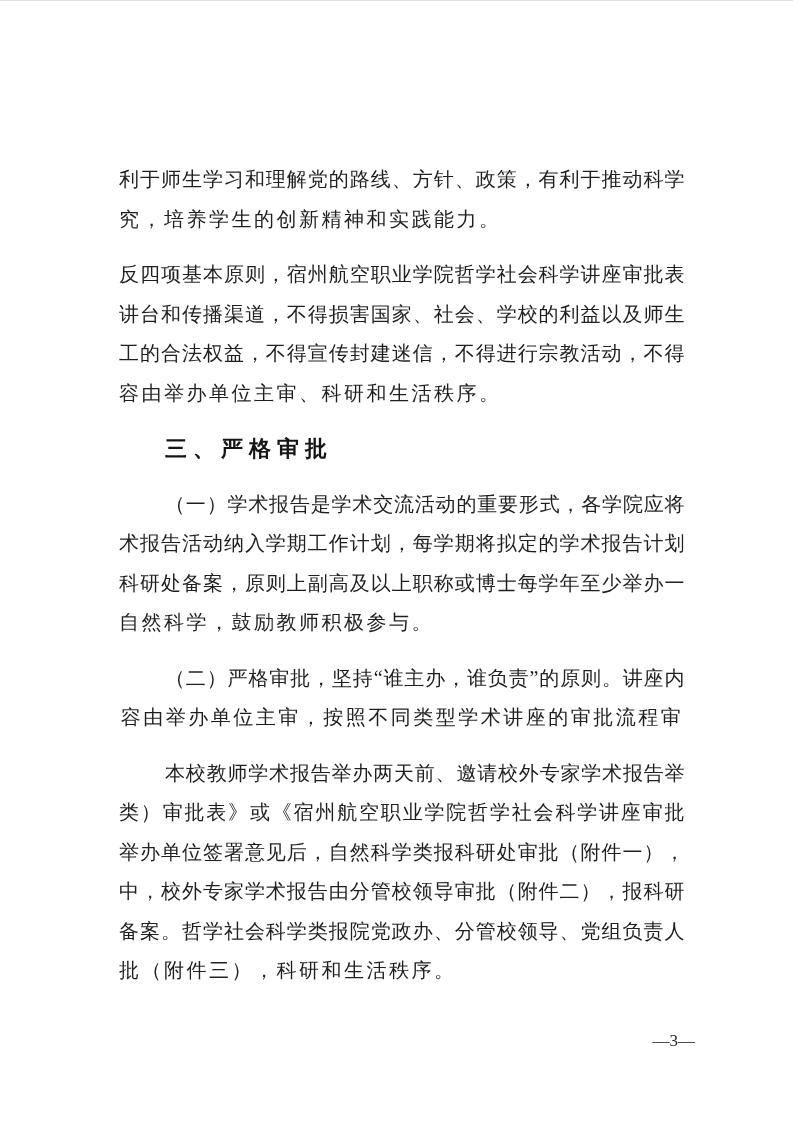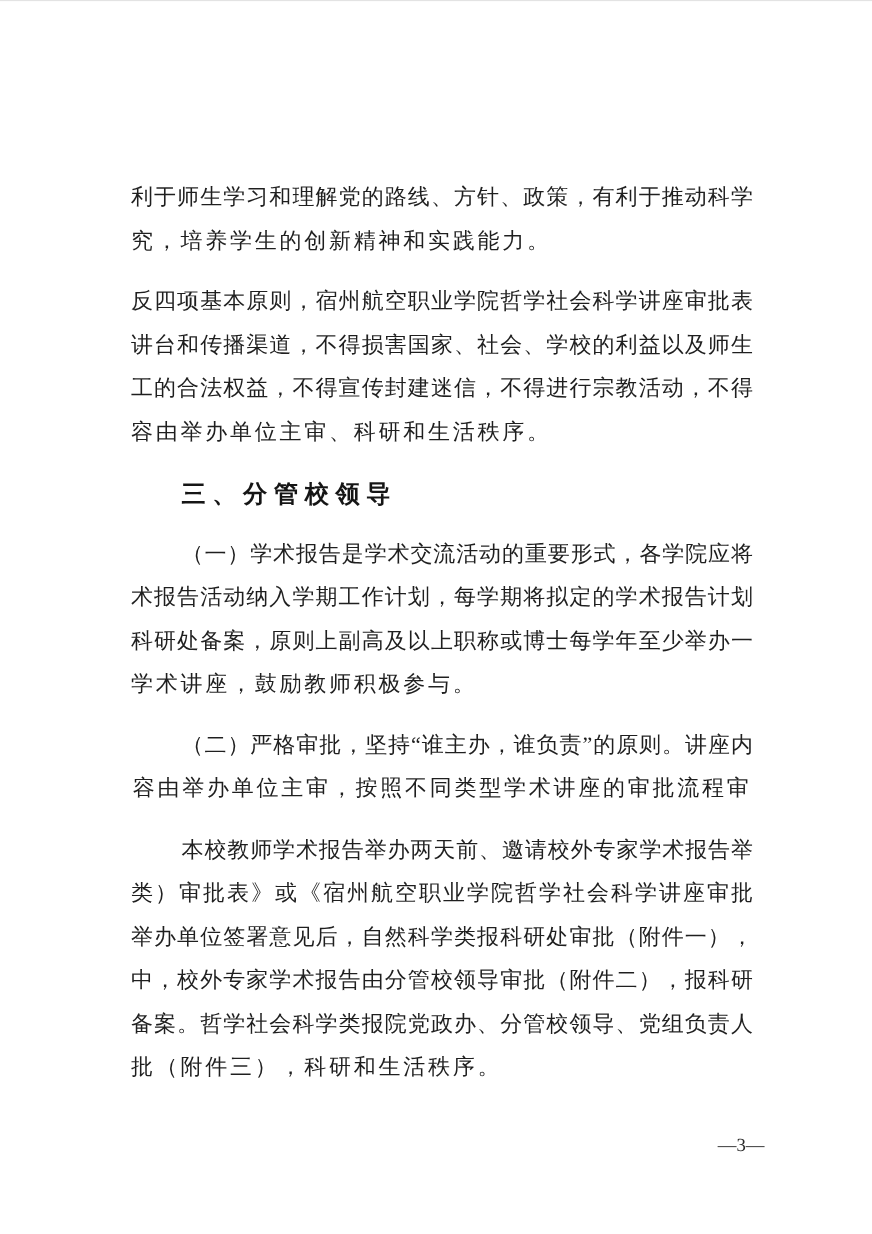--- a/index.html
+++ b/index.html
@@ -77,28 +77,28 @@
     </div>
 
     <div class="para">
       <div class="line full">反四项基本原则，宿州航空职业学院哲学社会科学讲座审批表</div>
       <div class="line full">讲台和传播渠道，不得损害国家、社会、学校的利益以及师生员</div>
       <div class="line full">工的合法权益，不得宣传封建迷信，不得进行宗教活动，不得干</div>
       <div class="line end">容由举办单位主审、科研和生活秩序。</div>
     </div>
 
     <div class="para">
-      <div class="line heading">三、分管校领导</div>
+      <div class="line heading">三、严格审批</div>
     </div>
 
     <div class="para">
       <div class="line full indent">（一）学术报告是学术交流活动的重要形式，各学院应将学</div>
       <div class="line full">术报告活动纳入学期工作计划，每学期将拟定的学术报告计划送</div>
       <div class="line full">科研处备案，原则上副高及以上职称或博士每学年至少举办一次</div>
-      <div class="line end">学术讲座，鼓励教师积极参与。</div>
+      <div class="line end">自然科学，鼓励教师积极参与。</div>
     </div>
 
     <div class="para">
       <div class="line full indent">（二）严格审批，坚持“谁主办，谁负责”的原则。讲座内</div>
       <div class="line end">容由举办单位主审，按照不同类型学术讲座的审批流程审批。</div>
     </div>
 
     <div class="para">
       <div class="line full indent">本校教师学术报告举办两天前、邀请校外专家学术报告举办</div>
       <div class="line full">类）审批表》或《宿州航空职业学院哲学社会科学讲座审批表》，</div>

